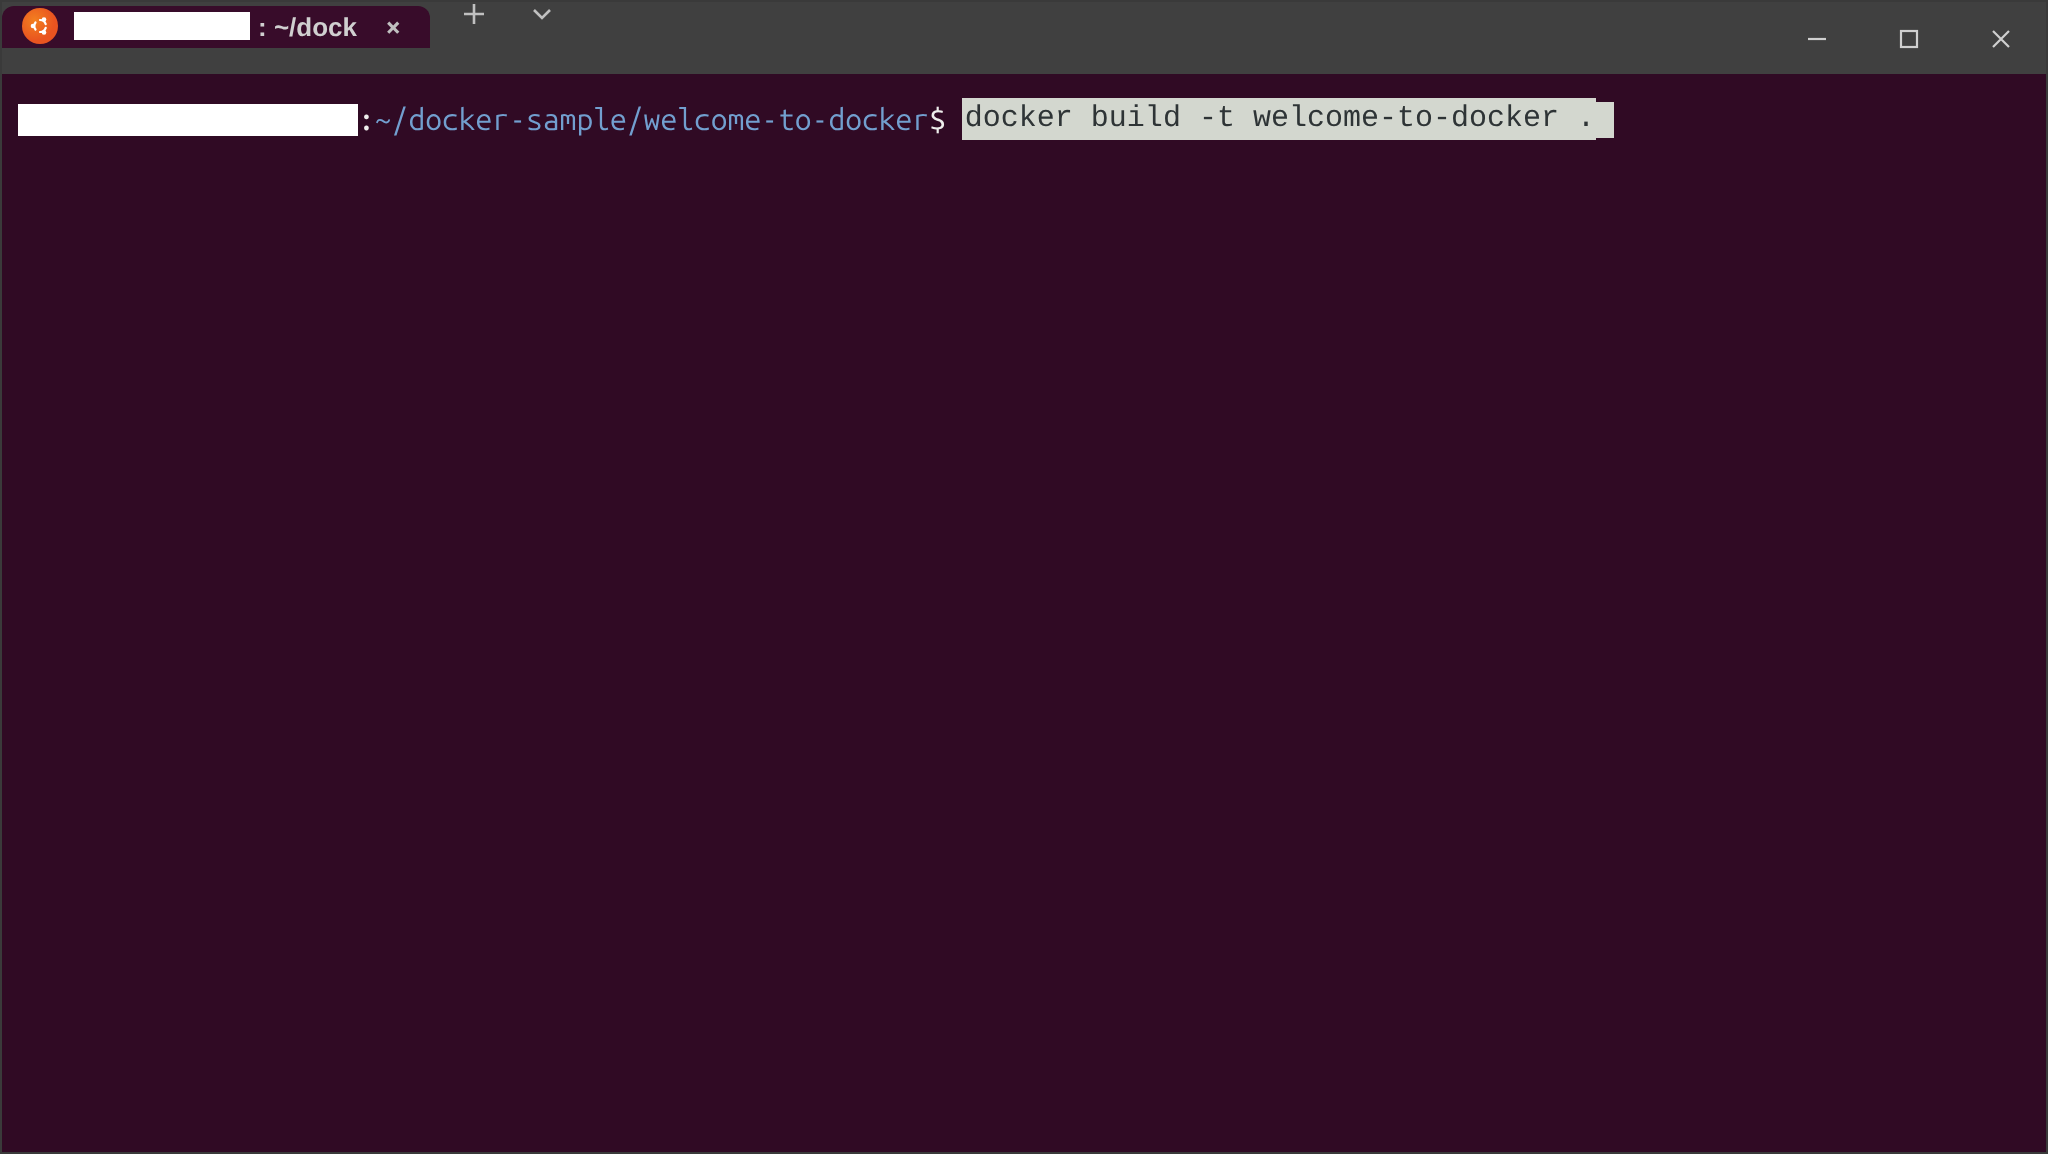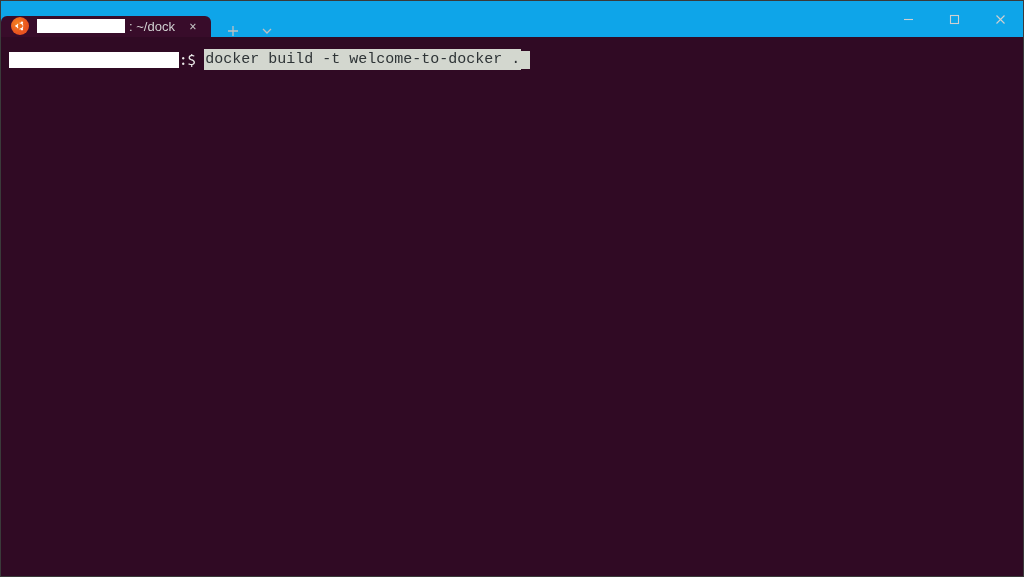--- a/index.html
+++ b/index.html
@@ -16,24 +16,25 @@
     }
     .window {
       width: 100%;
       height: 100%;
       display: flex;
       flex-direction: column;
       border: 1px solid #3a3a3a;
     }
     .titlebar {
       height: 36px;
-      background: #0ea5e9;
-      display: flex;
-      align-items: flex-end;
+      background: #404040;
+      display: flex;
+      align-items: flex-start;
       user-select: none;
+      font-weight: bold;
     }
     .tab {
       display: flex;
       align-items: center;
       padding: 0 8px 0 10px;
       background: #380c2a;
       border-bottom: 1px solid #380c2a;
       min-width: 200px;
       max-width: 220px;
       gap: 8px;
@@ -211,17 +212,17 @@
       <div class="win-control">
         <svg width="11" height="11" viewBox="0 0 11 11">
             <path d="M1.5 1.5l8 8M9.5 1.5l-8 8" stroke="currentColor" stroke-width="1.1"></path>
           </svg>
       </div>
     </div>
   </div>
 
   <div class="terminal-body">
     <div class="prompt-line">
-      <span class="user-redact"></span><span class="prompt-colon">:</span><span class="prompt-dollar">$</span><span> </span><span class="command-highlight">docker build -t welcome-to-docker .</span><span class="cursor-block"></span>
+      <span class="user-redact"></span><span class="prompt-colon">:</span><span class="prompt-path">~/docker-sample/welcome-to-docker</span><span class="prompt-dollar">$</span><span> </span><span class="command-highlight">docker build -t welcome-to-docker .</span><span class="cursor-block"></span>
     </div>
   </div>
 
 </div>
 
 </body></html>

